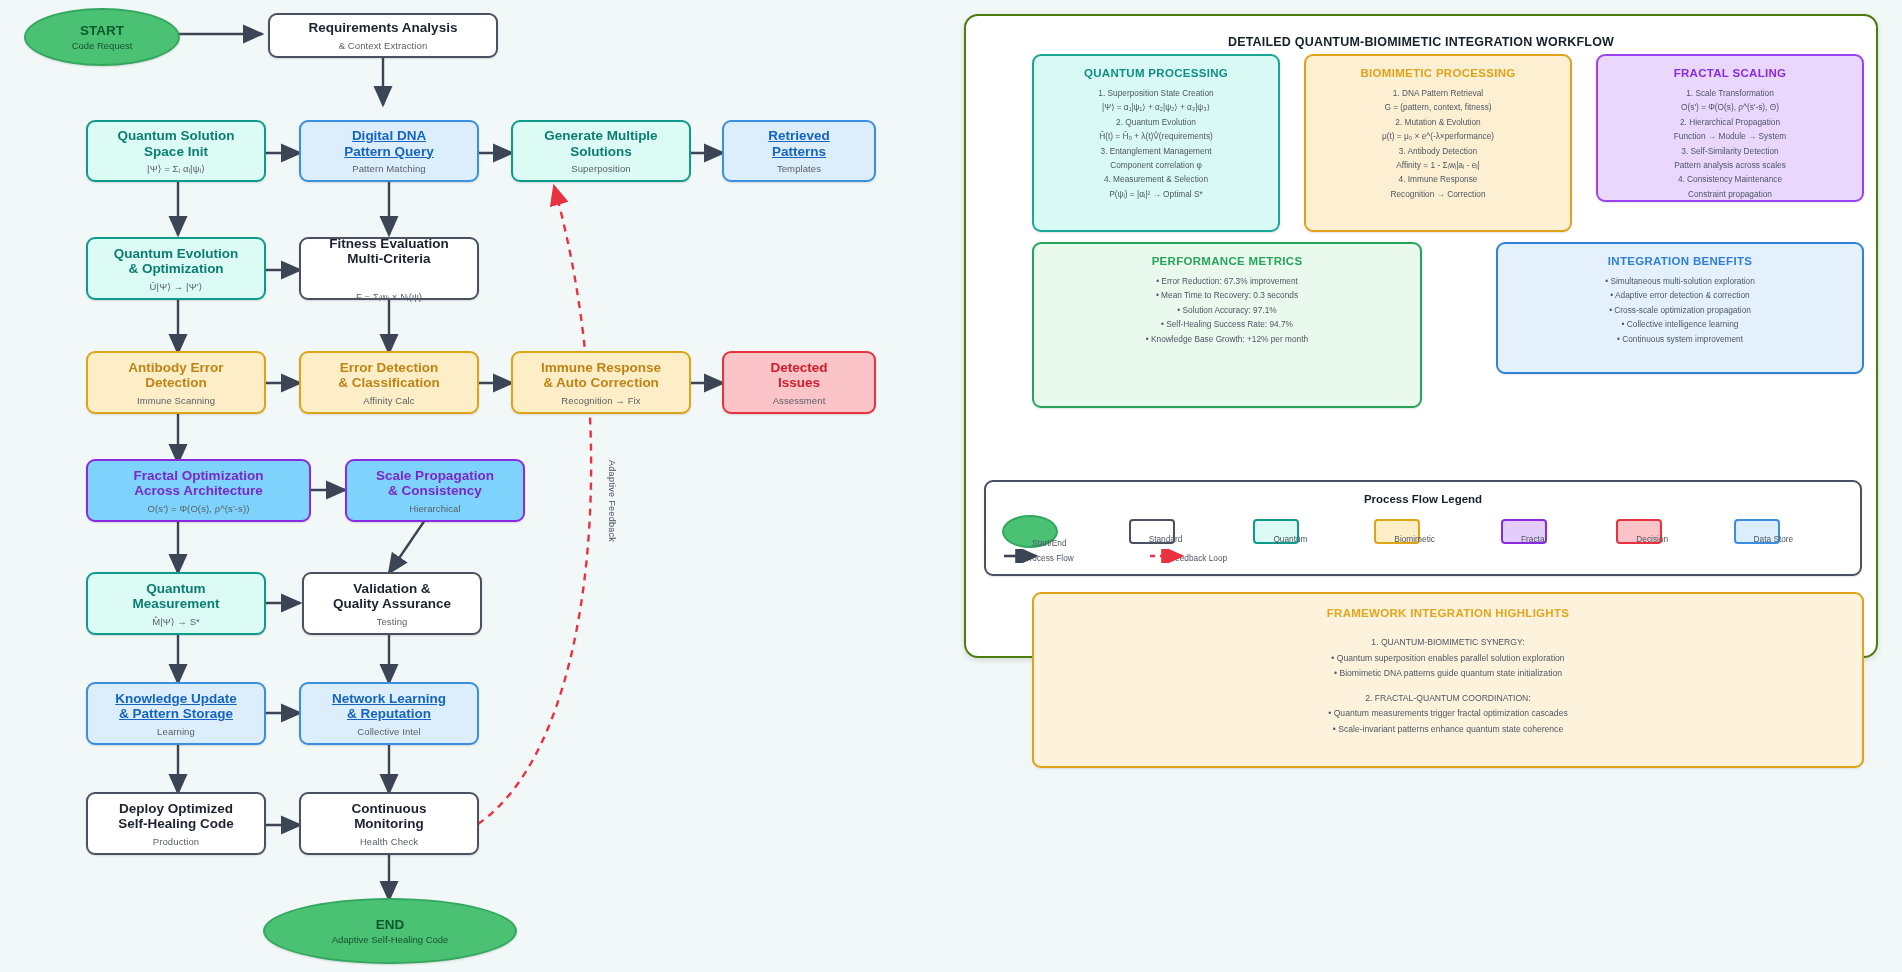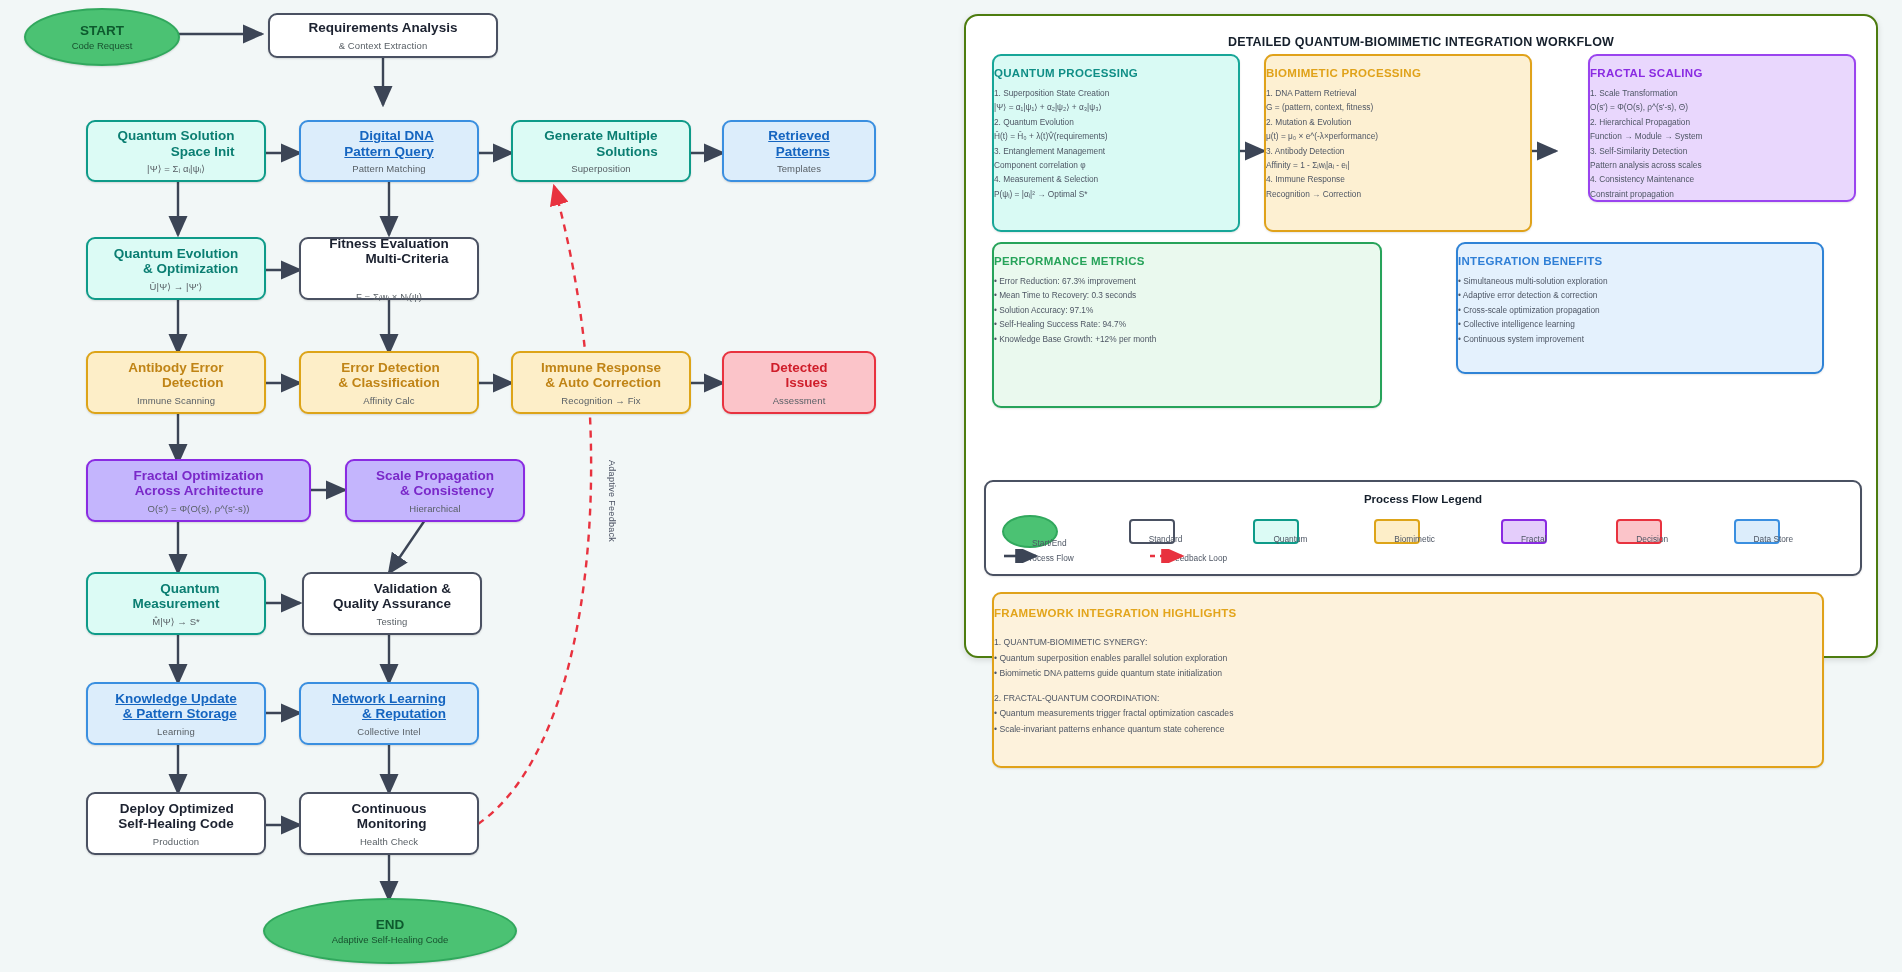--- a/index.html
+++ b/index.html
@@ -13,34 +13,34 @@
   .canvas{position:absolute;inset:0;}
   svg.edges{position:absolute;left:0;top:0;width:1902px;height:972px;pointer-events:none;}
 
   
   .node{
     position:absolute;
     box-sizing:border-box;
     border-radius:9px;
     display:flex;flex-direction:column;
     align-items:center;justify-content:center;
-    text-align:right;
+    text-align:center;
     box-shadow:0 1px 2px rgba(0,0,0,.13);
     z-index:3;
   }
   .node .t1{font-size:13.5px;font-weight:bold;line-height:15.5px;}
   .node .t2{font-size:9.5px;font-weight:normal;margin-top:4px;color:#596066;letter-spacing:.1px;}
 
   .n-standard{background:#ffffff;border:2px solid #4a5162;}
   .n-standard .t1{color:#1c2230;}
   .n-quantum{background:#dcfbf5;border:2px solid #0e9b89;}
   .n-quantum .t1{color:#0b7e72;}
   .n-bio{background:#fdeec8;border:2px solid #dda418;}
   .n-bio .t1{color:#c08416;}
-  .n-fractal{background:#c4b5fd;border:2px solid #8a2be2;}
+  .n-fractal{background:#7dd3fc;border:2px solid #8a2be2;}
   .n-fractal .t1{color:#7a28c9;}
   .n-decision{background:#fbc4c9;border:2px solid #e8323f;}
   .n-decision .t1{color:#cf1d2a;}
   .n-data{background:#dcedfb;border:2px solid #3a8fe0;}
   .n-data .t1{color:#1565c0;text-decoration:underline;}
 
   .ellipse{
     position:absolute;border-radius:50%;
     background:#4bc273;border:2px solid #31a85d;
     display:flex;flex-direction:column;align-items:center;justify-content:center;
@@ -60,22 +60,23 @@
     background:#ffffff;border:2px solid #4d7c0f;border-radius:14px;
     box-shadow:0 2px 6px rgba(0,0,0,.13);
     z-index:2;
   }
   .panel-title{
     position:absolute;left:0;right:0;top:19px;text-align:center;
     font-size:12.5px;font-weight:bold;color:#16202c;letter-spacing:.2px;
   }
   .pbox{
     position:absolute;box-sizing:border-box;border-radius:9px;
-    padding-top:11px;
+    text-align:center;padding-top:11px;
     box-shadow:0 1px 2px rgba(0,0,0,.10);
+    margin-left:40px;
   }
   .pbox h4{margin:0 0 7px 0;font-size:11.5px;letter-spacing:.3px;}
   .pbox .ln{font-size:8.3px;line-height:14.4px;color:#4e5664;}
 
   .pb-quantum{background:#d9faf4;border:2px solid #17a698;}
   .pb-quantum h4{color:#0f8e86;}
   .pb-bio{background:#fdf0d2;border:2px solid #e0a21a;}
   .pb-bio h4{color:#e0a21a;}
   .pb-fractal{background:#e9d7fd;border:2px solid #9a44ef;}
   .pb-fractal h4{color:#8a2be2;}
@@ -319,21 +320,21 @@
       <div class="ln">1. DNA Pattern Retrieval</div>
       <div class="ln">G = (pattern, context, fitness)</div>
       <div class="ln">2. Mutation &amp; Evolution</div>
       <div class="ln">μ(t) = μ₀ × e^(-λ×performance)</div>
       <div class="ln">3. Antibody Detection</div>
       <div class="ln">Affinity = 1 - Σᵢwᵢ|aᵢ - eᵢ|</div>
       <div class="ln">4. Immune Response</div>
       <div class="ln">Recognition → Correction</div>
     </div>
 
-    <div class="pbox pb-fractal" style="left:622px;top:38px;width:268px;height:148px;">
+    <div class="pbox pb-fractal" style="left:590px;top:38px;width:268px;height:148px;">
       <h4>FRACTAL SCALING</h4>
       <div class="ln">1. Scale Transformation</div>
       <div class="ln">O(s') = Φ(O(s), ρ^(s'-s), Θ)</div>
       <div class="ln">2. Hierarchical Propagation</div>
       <div class="ln">Function → Module → System</div>
       <div class="ln">3. Self-Similarity Detection</div>
       <div class="ln">Pattern analysis across scales</div>
       <div class="ln">4. Consistency Maintenance</div>
       <div class="ln">Constraint propagation</div>
     </div>

